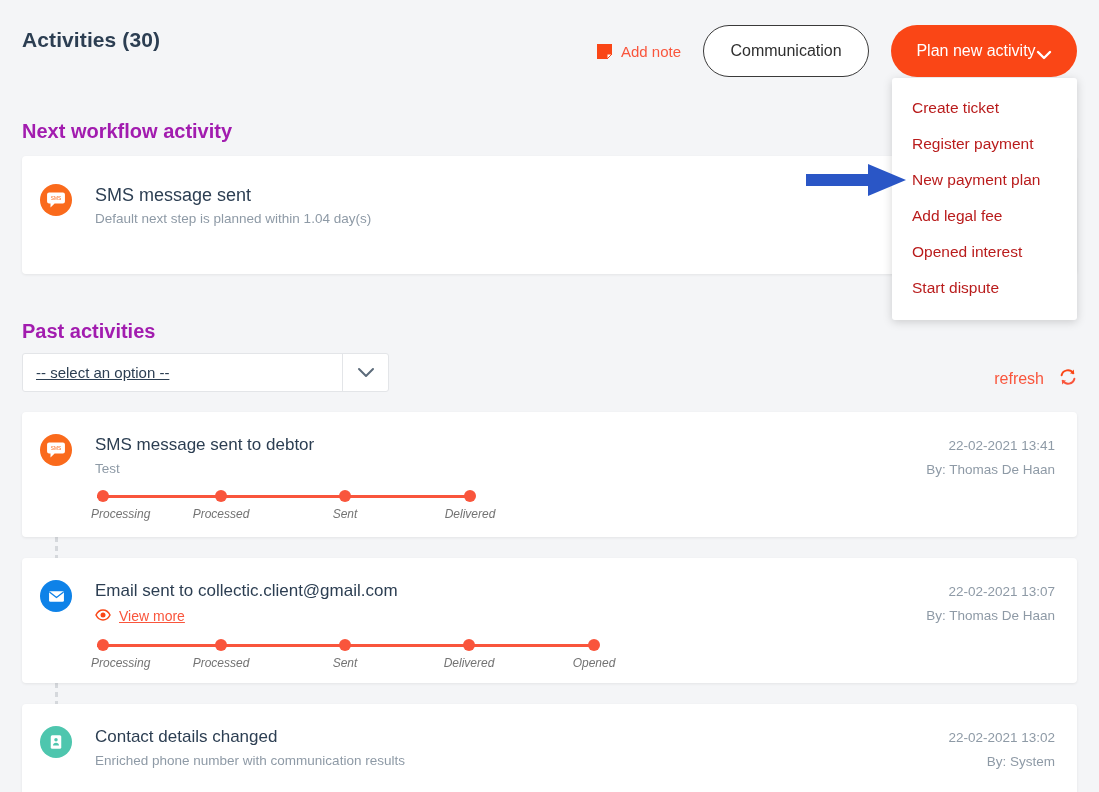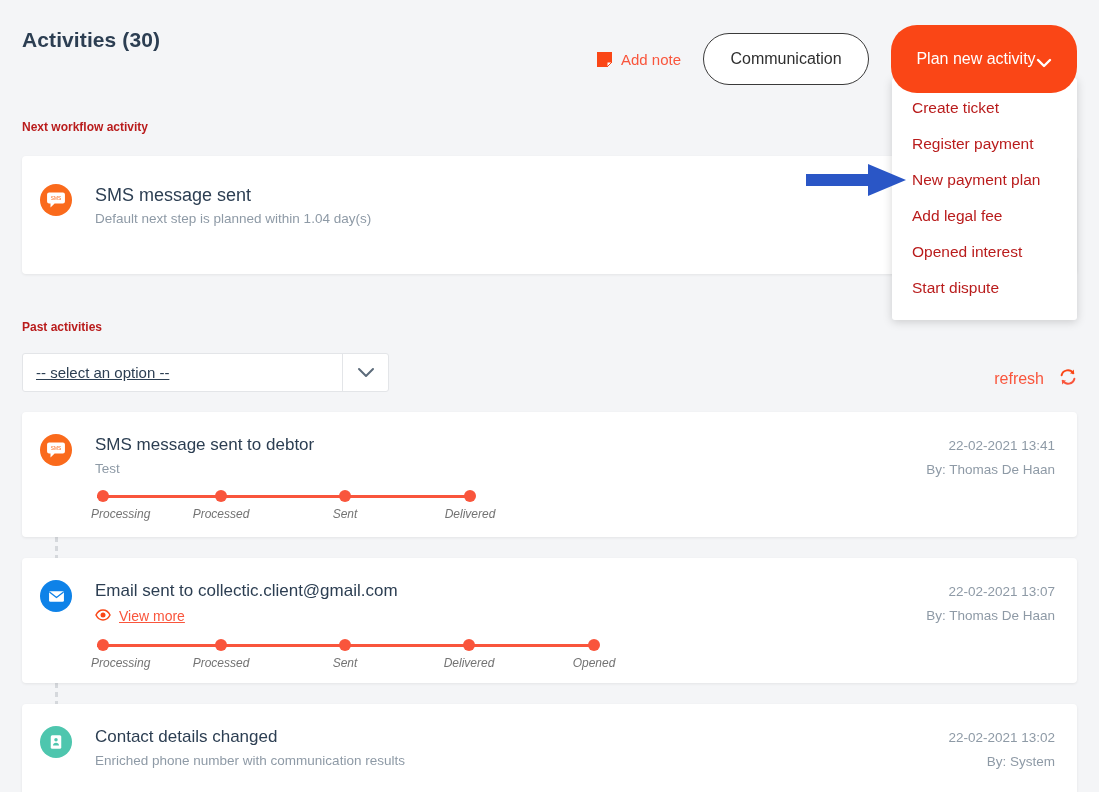--- a/index.html
+++ b/index.html
@@ -31,21 +31,21 @@
   }
   .note-icon { width: 15px; height: 15px; display: block; }
   .btn-outline {
     display: flex; align-items: center; justify-content: center;
     min-width: 166px; height: 52px; padding: 0 24px;
     border: 1px solid #3a3a3a; border-radius: 26px;
     background: #ffffff; color: #2f2f2f; font-size: 16px; cursor: pointer;
   }
   .btn-primary {
     display: flex; align-items: center; justify-content: center; 
-    min-width: 186px; height: 68px; padding: 0 22px;
+    min-width: 186px; height: 52px; padding: 0 22px;
     border: none; border-radius: 26px;
     background: #fa4616; color: #ffffff; font-size: 16px; cursor: pointer;
     position: relative; z-index: 30;
   }
   .chev-down { width: 16px; height: 10px; display: block; }
 
   
   .dropdown {
     position: absolute; top: 78px; right: 22px; width: 185px;
     background: #ffffff; border-radius: 3px;
@@ -56,21 +56,21 @@
     padding: 9px 0 9px 20px; font-size: 15.5px; color: #b91c1c;
     cursor: pointer; white-space: nowrap;
   }
 
   
   .annot-arrow { position: absolute; left: 806px; top: 164px; z-index: 40; }
 
   
   .section-title {
     position: absolute; left: 22px;
-    font-size: 12px; font-weight: bold; color: #b91c1c;
+    font-size: 20px; font-weight: bold; color: #a21caf;
   }
   .card {
     position: absolute; left: 22px; width: 1055px;
     background: #ffffff; border-radius: 4px;
     box-shadow: 0 1px 3px rgba(0,0,0,.07);
   }
   .row-flex { display: flex; align-items: flex-start; }
   .avatar {
     width: 32px; height: 32px; border-radius: 50%;
     display: flex; align-items: center; justify-content: center;

